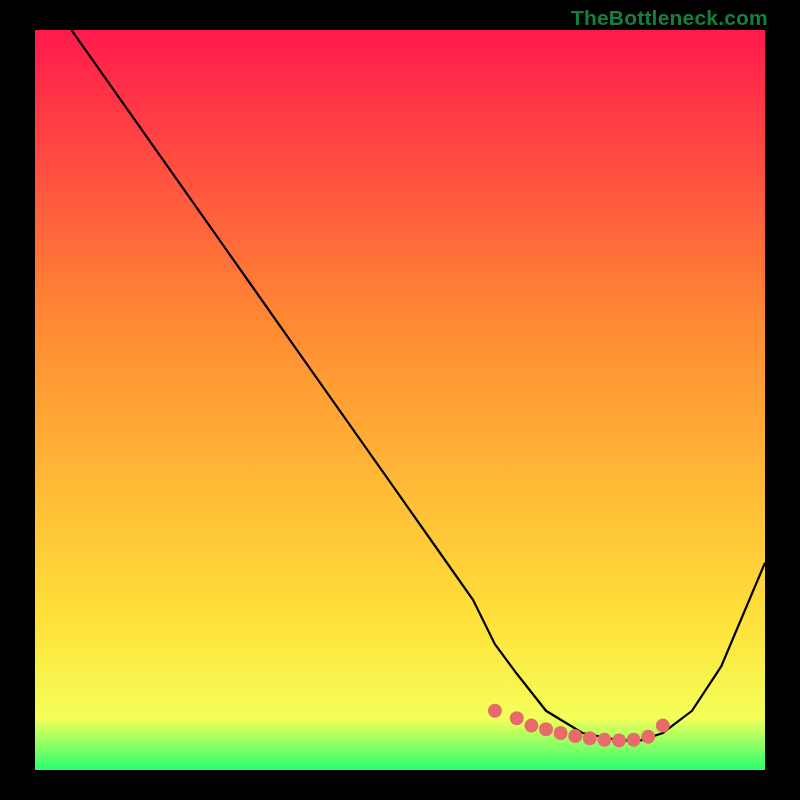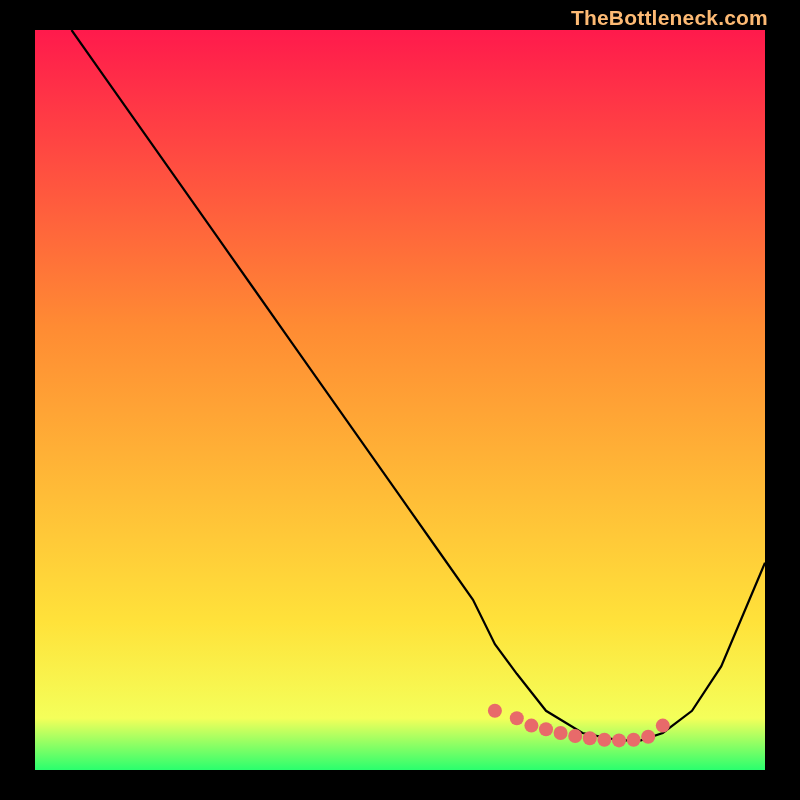--- a/index.html
+++ b/index.html
@@ -21,21 +21,21 @@
     position: absolute;
     left: 35px;
     top: 30px;
     width: 730px;
     height: 740px;
   }
   .watermark {
     position: absolute;
     top: 6px;
     right: 32px;
-    color: #fdba74;
+    color: #15803d;
     font-size: 21px;
     font-weight: bold;
     letter-spacing: 0.2px;
   }
   svg {
     display: block;
   }
 </style>
 </head>
 <body>

